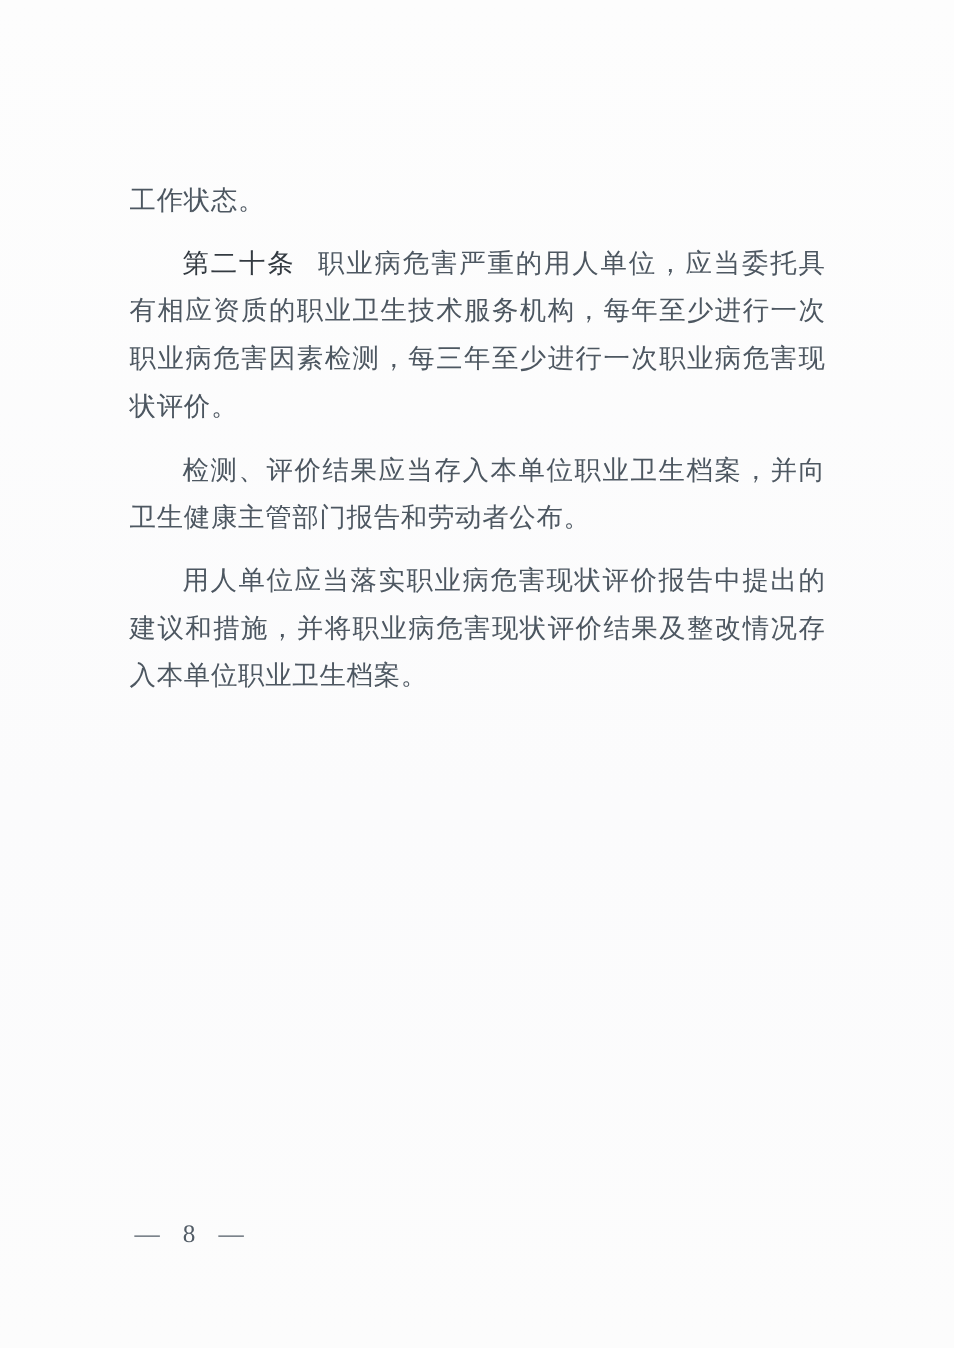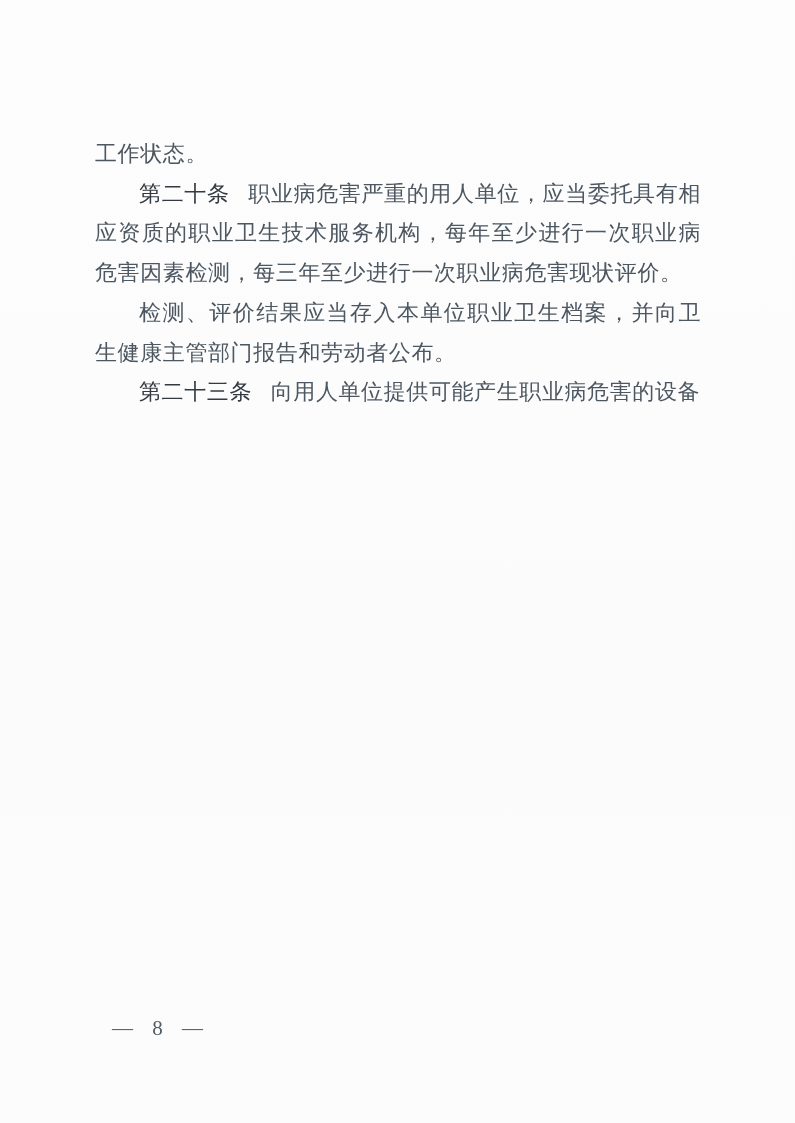--- a/index.html
+++ b/index.html
@@ -23,21 +23,21 @@
     position: absolute;
     left: 95px;
     top: 134px;
     width: 606px;
     color: #4d5761;
     font-size: 22px;
     line-height: 39.7px;
     letter-spacing: 0.6px;
   }
   .para {
-    margin: 0;
+    margin: 13px;
     text-indent: 2em;
     text-align: justify;
     text-justify: inter-character;
   }
   .para.no-indent {
     text-indent: 0;
   }
   .article-label {
     font-family: "Liberation Sans", "DejaVu Sans", sans-serif;
     font-weight: 400;
@@ -62,21 +62,21 @@
   <div class="doc">
 
     <p class="para no-indent"><span>工作状态。</span></p>
 
     <p class="para"><span class="article-label">第二十条</span><span>职业病危害严重的用人单位，应当委托具有相应资质的职业卫生技术服务机构，每年至少进行一次职业病危害因素检测，每三年至少进行一次职业病危害现状评价。</span></p>
 
 
     <p class="para"><span>检测、评价结果应当存入本单位职业卫生档案，并向卫生健康主管部门报告和劳动者公布。</span></p>
 
 
+    <p class="para"><span>用人单位应当落实职业病危害现状评价报告中提出的建议和措施，并将职业病危害现状评价结果及整改情况存入本单位职业卫生档案。</span></p>
 
 
-    <p class="para"><span class="article-label">第二十三条</span><span>向用人单位提供可能产生职业病危害的设备</span></p>
 
   </div>
 
   <div class="footer">— 8 —</div>
 
 </div>
 
 </body></html>

